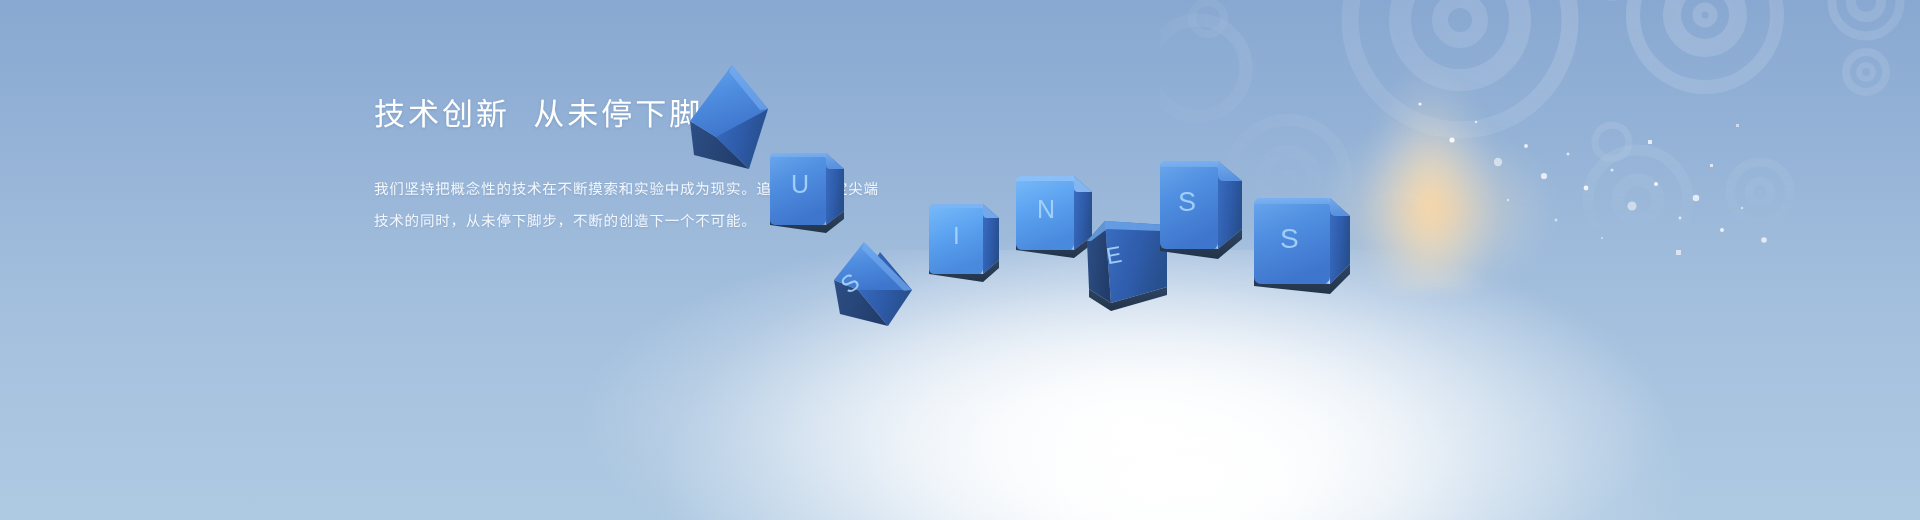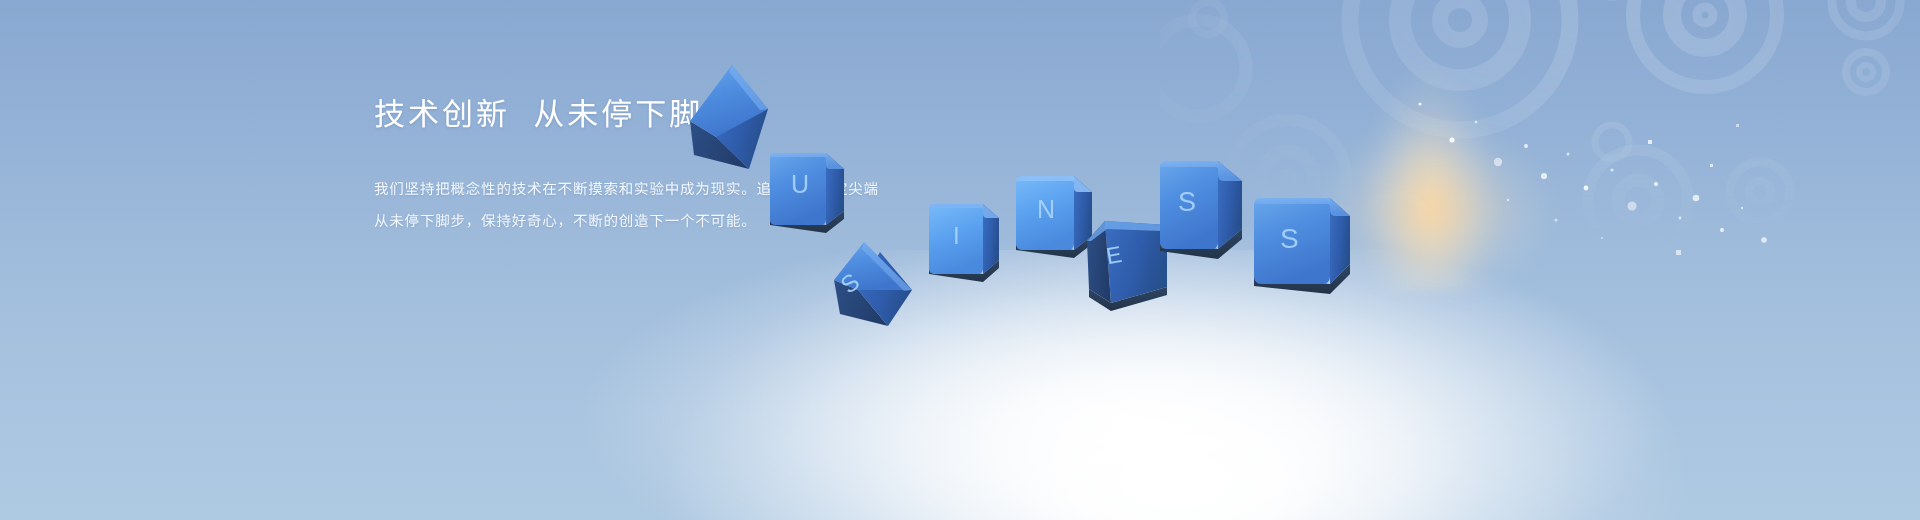--- a/index.html
+++ b/index.html
@@ -168,21 +168,21 @@
       <rect x="330" y="84" width="3" height="3" opacity=".7"></rect>
       <rect x="296" y="170" width="5" height="5" opacity=".6"></rect>
       <rect x="356" y="44" width="3" height="3" opacity=".55"></rect>
     </g>
   </svg>
 
   <div class="copy">
     <h1 class="headline">技术创新  从未停下脚步</h1>
     <div class="subcopy">
       <div class="subline">我们坚持把概念性的技术在不断摸索和实验中成为现实。追求应用稳定尖端</div>
-      <div class="subline">从未停下脚步，保持好奇心，不断的创造下一个不可能。</div>
+      <div class="subline">技术的同时，从未停下脚步，不断的创造下一个不可能。</div>
     </div>
   </div>
 
   <div class="keys">
 
     <svg width="0" height="0" style="position:absolute">
       <defs>
         <linearGradient id="topFace" x1="0" y1="0" x2="0.35" y2="1">
           <stop offset="0%" stop-color="#6aa7ec"></stop>
           <stop offset="45%" stop-color="#4f8ee0"></stop>

